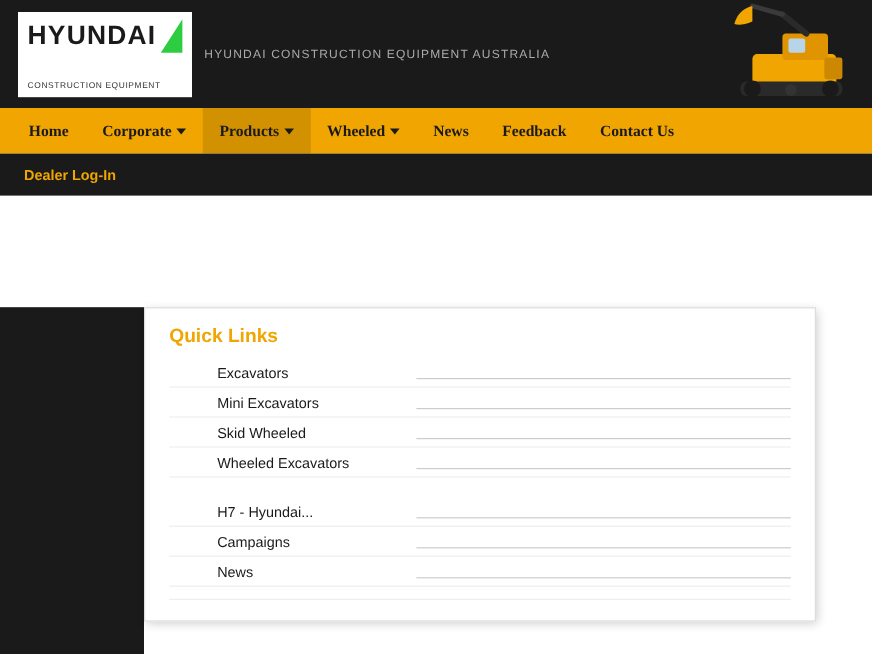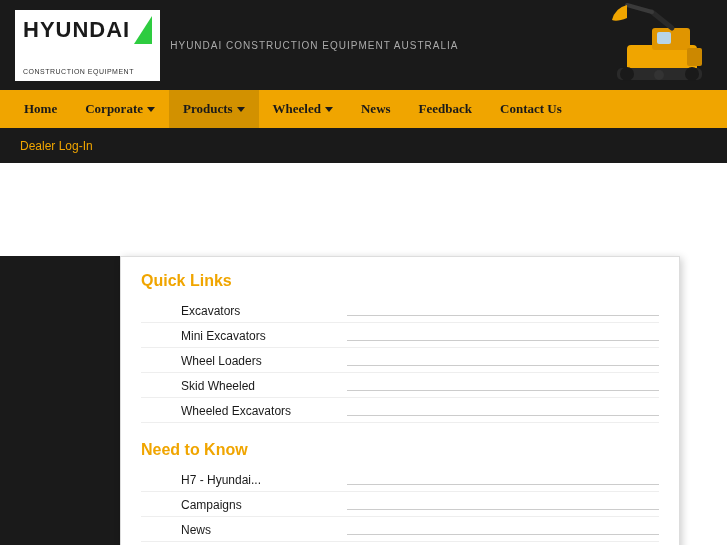--- a/index.html
+++ b/index.html
@@ -99,21 +99,21 @@
     
     .dealer-row {
       background: #1a1a1a;
       height: 35px;
       display: flex;
       align-items: center;
     }
     .dealer-btn {
       color: #f0a500;
       font-size: 12px;
-      font-weight: normal;
+      font-weight: bold;
       padding: 8px 20px;
       cursor: pointer;
       height: 35px;
       display: flex;
       align-items: center;
     }
 
     
     .dropdown-panel {
       position: absolute;
@@ -252,35 +252,30 @@
 
       <div class="link-item">
         <span class="link-col">Excavators</span>
         <span class="link-line"></span>
       </div>
       <div class="link-item">
         <span class="link-col">Mini Excavators</span>
         <span class="link-line"></span>
       </div>
       <div class="link-item">
-        <span class="link-col">Wheel Loaders</span>
-        <span class="link-line"></span>
-      </div>
-      <div class="link-item">
         <span class="link-col">Skid Wheeled</span>
         <span class="link-line"></span>
       </div>
       <div class="link-item">
         <span class="link-col">Wheeled Excavators</span>
         <span class="link-line"></span>
       </div>
     </div>
 
     <div style="margin-top:18px;">
-      <div class="section-title">Need to Know</div>
 
       <div class="link-item">
         <span class="link-col">H7 - Hyundai...</span>
         <span class="link-line"></span>
       </div>
       <div class="link-item">
         <span class="link-col">Campaigns</span>
         <span class="link-line"></span>
       </div>
       <div class="link-item">

